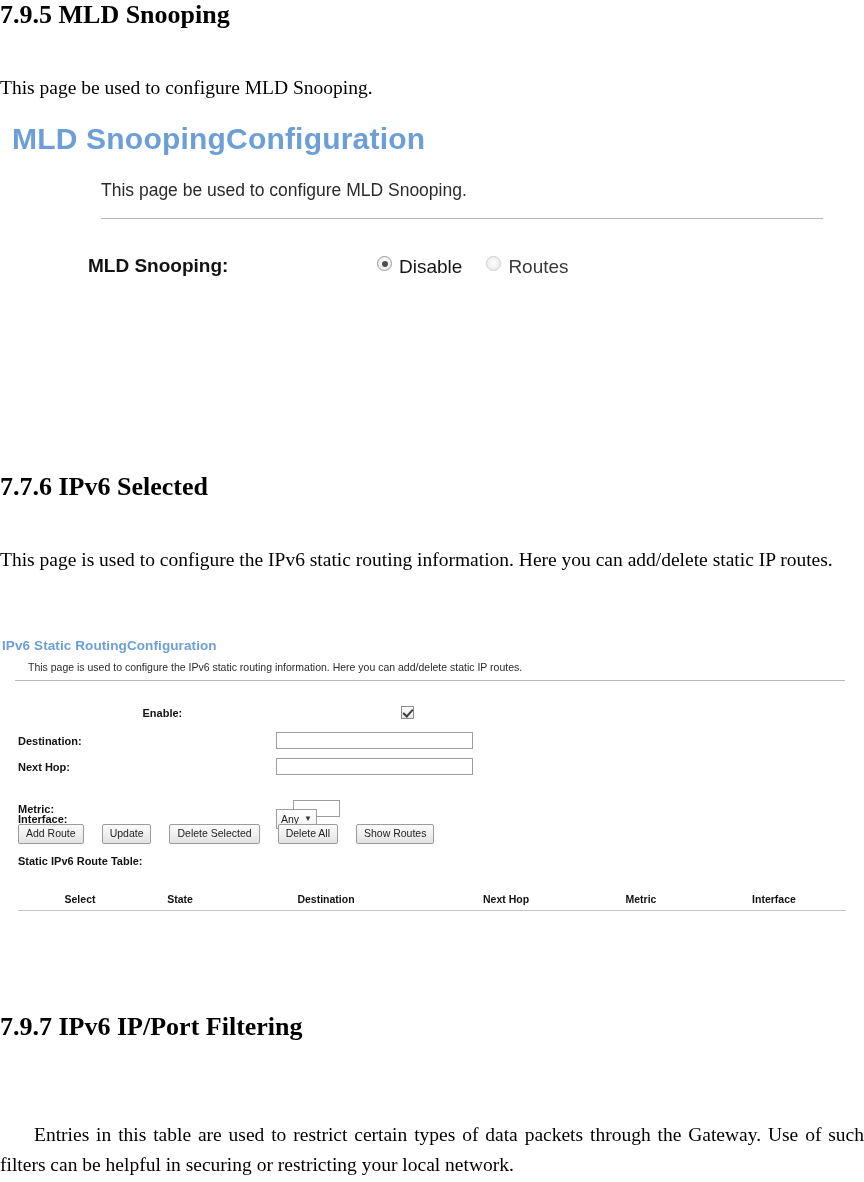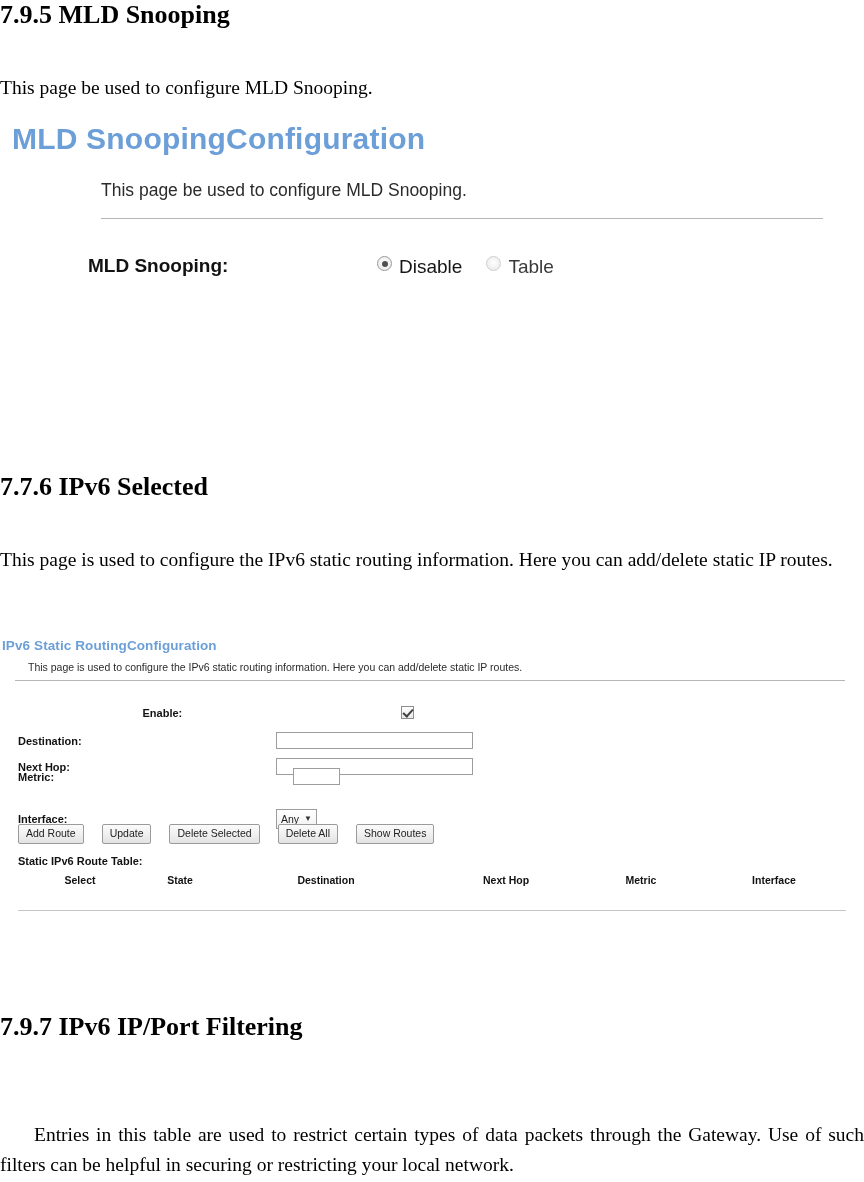--- a/index.html
+++ b/index.html
@@ -194,21 +194,21 @@
     border-radius: 2px;
     line-height: 13px;
   }
   #ipv6-shot .table-caption {
     position: absolute;
     left: 18px; top: 219px;
     font-size: 11px;
   }
   #ipv6-shot .table-head {
     position: absolute;
-    left: 0px; top: 238px;
+    left: 0px; top: 257px;
     width: 864px;
     height: 20px;
   }
   #ipv6-shot .th {
     position: absolute;
     font-size: 10.5px;
     font-weight: bold;
     color: #111111;
     white-space: nowrap;
     transform: translateX(-50%);
@@ -238,21 +238,21 @@
 
   <div class="shot-label">MLD Snooping:</div>
 
   <div class="radio-group">
     <label class="radio-item">
       <span class="radio-dot checked"></span>
       <span class="radio-label">Disable</span>
     </label>
     <label class="radio-item">
       <span class="radio-dot off"></span>
-      <span class="radio-label dim">Table</span>
+      <span class="radio-label dim">Routes</span>
     </label>
   </div>
 
 </div>
 
 <h1 class="doc-heading abs" style="left:0px; top:472px;">7.7.6 IPv6 Selected</h1>
 
 <p class="doc-para abs" style="left:0px; top:545px; width:864px;">This page is used to configure the IPv6 static routing information. Here you can add/delete static IP routes.</p>
 
 <div class="shot" id="ipv6-shot">
@@ -271,21 +271,21 @@
   <div class="form-row" style="top:96px;">
     <span class="shot-label">Destination:</span>
     <input class="text-input" type="text" style="width: 197px;" value="">
   </div>
 
   <div class="form-row" style="top:122px;">
     <span class="shot-label">Next Hop:</span>
     <input class="text-input" type="text" style="width: 197px;" value="">
   </div>
 
-  <div class="form-row" style="top:132px;gap:17px;">
+  <div class="form-row" style="top:164px;gap:17px;">
     <span class="shot-label">Metric:</span>
     <input class="text-input" type="text" style="width: 47px;" value="">
   </div>
 
   <div class="form-row" style="top:173px;">
     <span class="shot-label">Interface:</span>
     <span class="select-box">
       <span>Any</span>
       <span class="caret">▼</span>
     </span>

